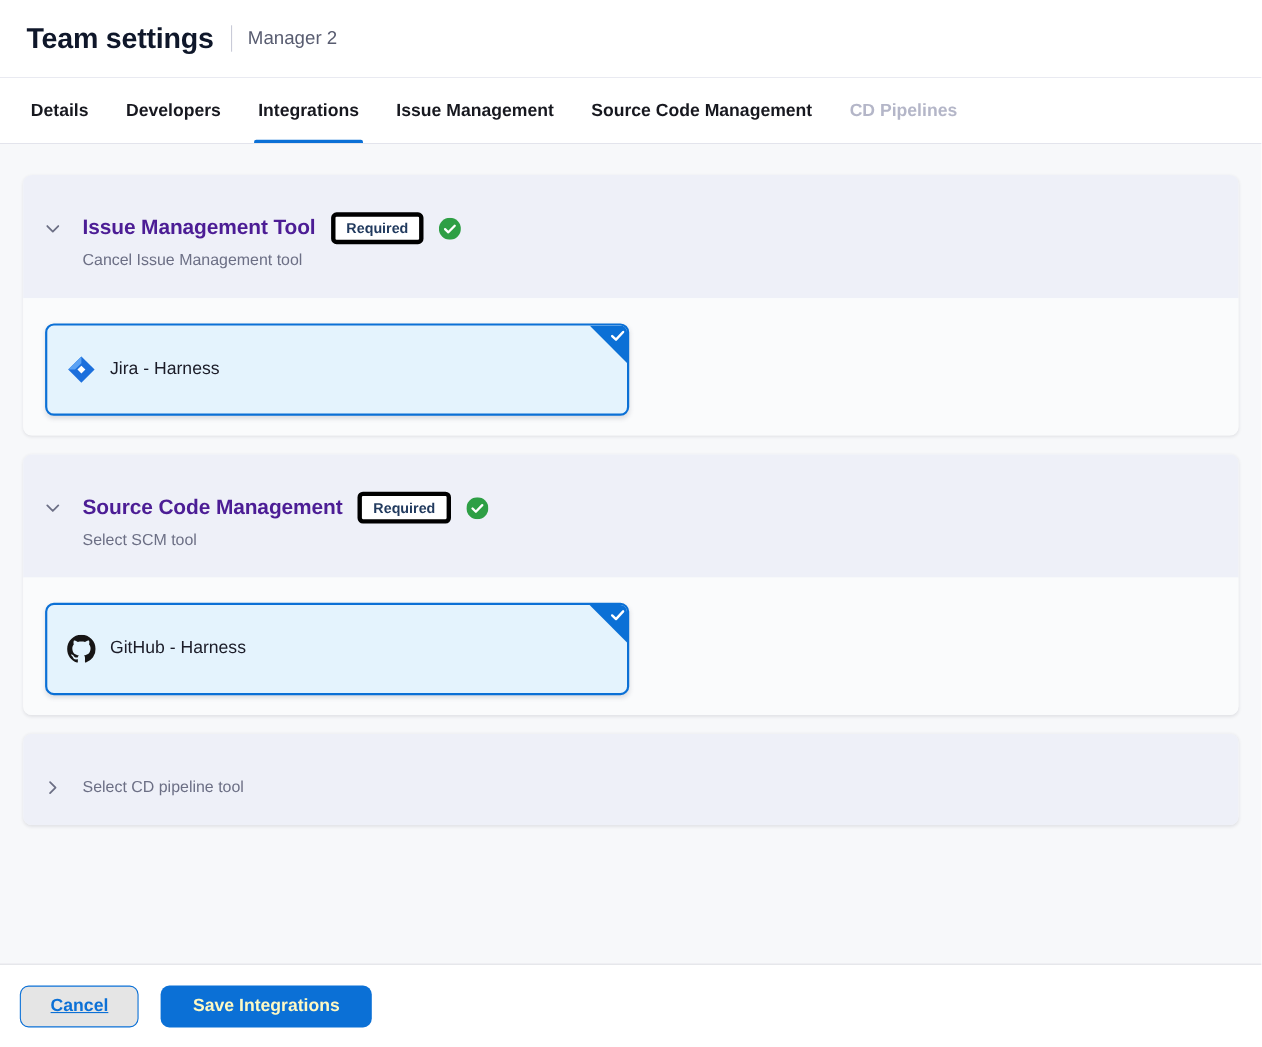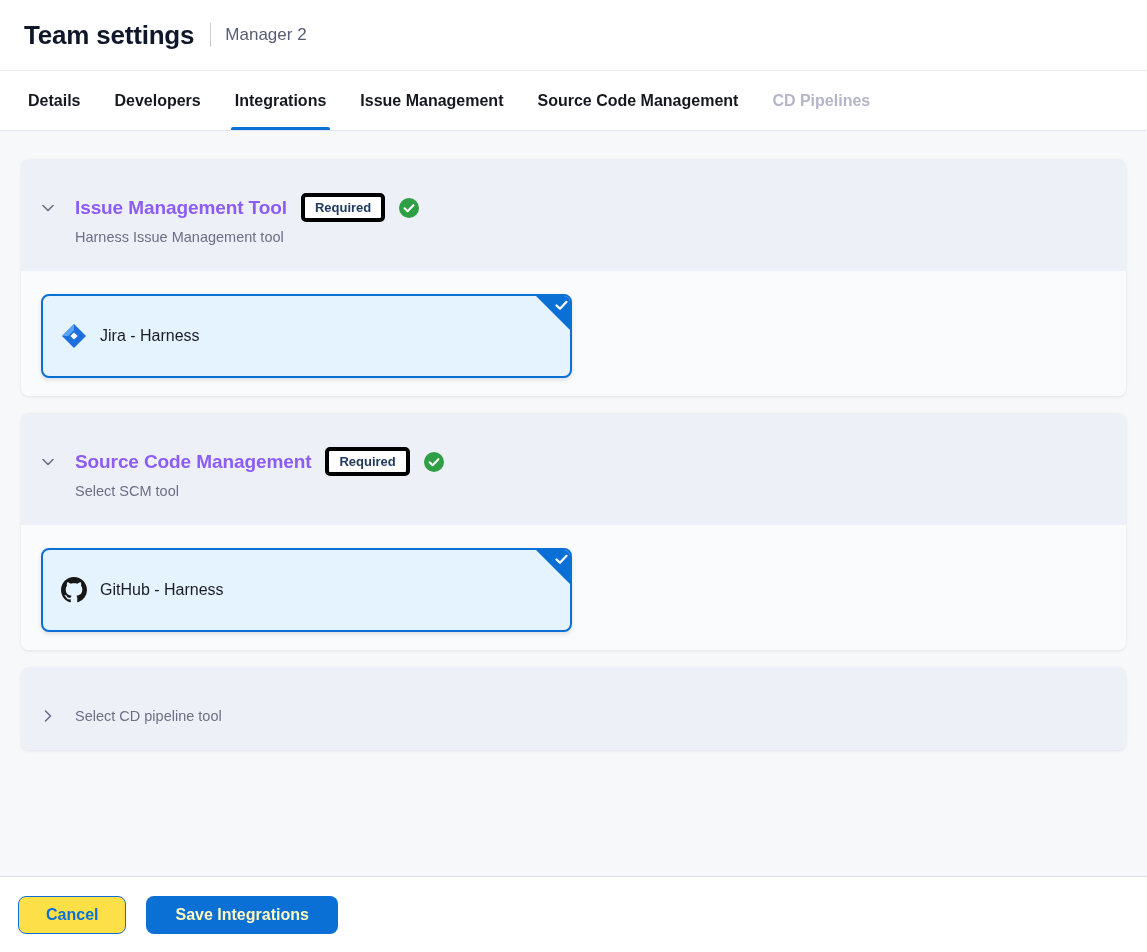--- a/index.html
+++ b/index.html
@@ -25,21 +25,21 @@
 
   
   .content { height:745px; background:#f7f8fa; padding:28px 21px 0 21px; overflow:hidden; }
 
   .section { border-radius:8px; overflow:hidden; margin-bottom:17px;
              box-shadow:0 1px 3px rgba(40,41,61,0.10); }
   .section-head { background:#eef0f8; display:flex; align-items:flex-start;
                   padding:34px 24px 26px 19px; }
   .section-head .chev { width:16px; height:16px; margin:7px 19px 0 0; flex:0 0 auto; cursor:pointer; }
   .sec-title-row { display:flex; align-items:center; gap:14px; }
-  .sec-title { font-size:19px; font-weight:700; color:#8b5cf6; letter-spacing:-0.1px; }
+  .sec-title { font-size:19px; font-weight:700; color:#4c1d95; letter-spacing:-0.1px; }
   .badge { background:#ffffff; border:4px solid #000000; border-radius:5px;
            font-size:13px; font-weight:700; color:#213a5e; padding:4px 10px; line-height:1; }
   .check-circle { width:20px; height:20px; display:block; }
   .sec-sub { font-size:14.5px; color:#6c6f85; margin-top:7px; }
 
   .section-body { background:#fafbfc; padding:23px 20px 18px 20px; }
 
   .tool-card { position:relative; width:531px; height:84px; background:#e4f3fd;
                border:2px solid #0b70d6; border-radius:8px; display:flex; align-items:center;
                padding:0 18px; gap:13px; cursor:pointer; overflow:hidden;
@@ -48,21 +48,21 @@
   .corner-check { position:absolute; top:0; right:0; width:0; height:0;
                   border-top:34px solid #0b70d6; border-left:34px solid transparent; }
   .corner-check svg { position:absolute; top:-30px; right:2px; }
   .tool-icon { width:26px; height:26px; flex:0 0 auto; }
 
   
   .footer { height:76px; background:#fff; border-top:1px solid #dcdde3;
             display:flex; align-items:center; gap:20px; padding:0 18px; }
   .btn { height:38px; border-radius:8px; font-family:inherit; font-size:16px; font-weight:700;
          cursor:pointer; display:inline-flex; align-items:center; justify-content:center; }
-  .btn-cancel { background:#fde047; color:#0b70d6; border:1px solid #0b70d6; padding:0 27px; }
+  .btn-cancel { background:#e5e5e5; color:#0b70d6; border:1px solid #0b70d6; padding:0 27px;text-decoration:underline; }
   .btn-save { background:#0b70d6; color:#fef9c3; border:none; padding:0 29px; }
 </style>
 </head>
 <body>
 
 <div class="app">
 
   <div class="page-header">
     <span class="page-title">Team settings</span>
     <span class="title-divider"></span>
@@ -87,21 +87,21 @@
         </svg>
         <div>
           <div class="sec-title-row">
             <span class="sec-title">Issue Management Tool</span>
             <span class="badge">Required</span>
             <svg class="check-circle" viewBox="0 0 20 20">
               <circle cx="10" cy="10" r="10" fill="#2e9f45"></circle>
               <path d="M5.6 10.3 L8.6 13.2 L14.4 7.2" stroke="#fff" stroke-width="2.1" fill="none" stroke-linecap="round" stroke-linejoin="round"></path>
             </svg>
           </div>
-          <div class="sec-sub">Harness Issue Management tool</div>
+          <div class="sec-sub">Cancel Issue Management tool</div>
         </div>
       </div>
       <div class="section-body">
         <div class="tool-card">
           <svg class="tool-icon" viewBox="0 0 26 26">
             <polygon points="13,1 25,13 13,25 1,13" fill="#1c6fdc"></polygon>
             <polygon points="1,13 13,1 13,7.2 7.2,13" fill="#5ba2f4"></polygon>
             <polygon points="13,9.4 16.6,13 13,16.6 9.4,13" fill="#ffffff"></polygon>
           </svg>
           <span class="tool-label">Jira - Harness</span>

